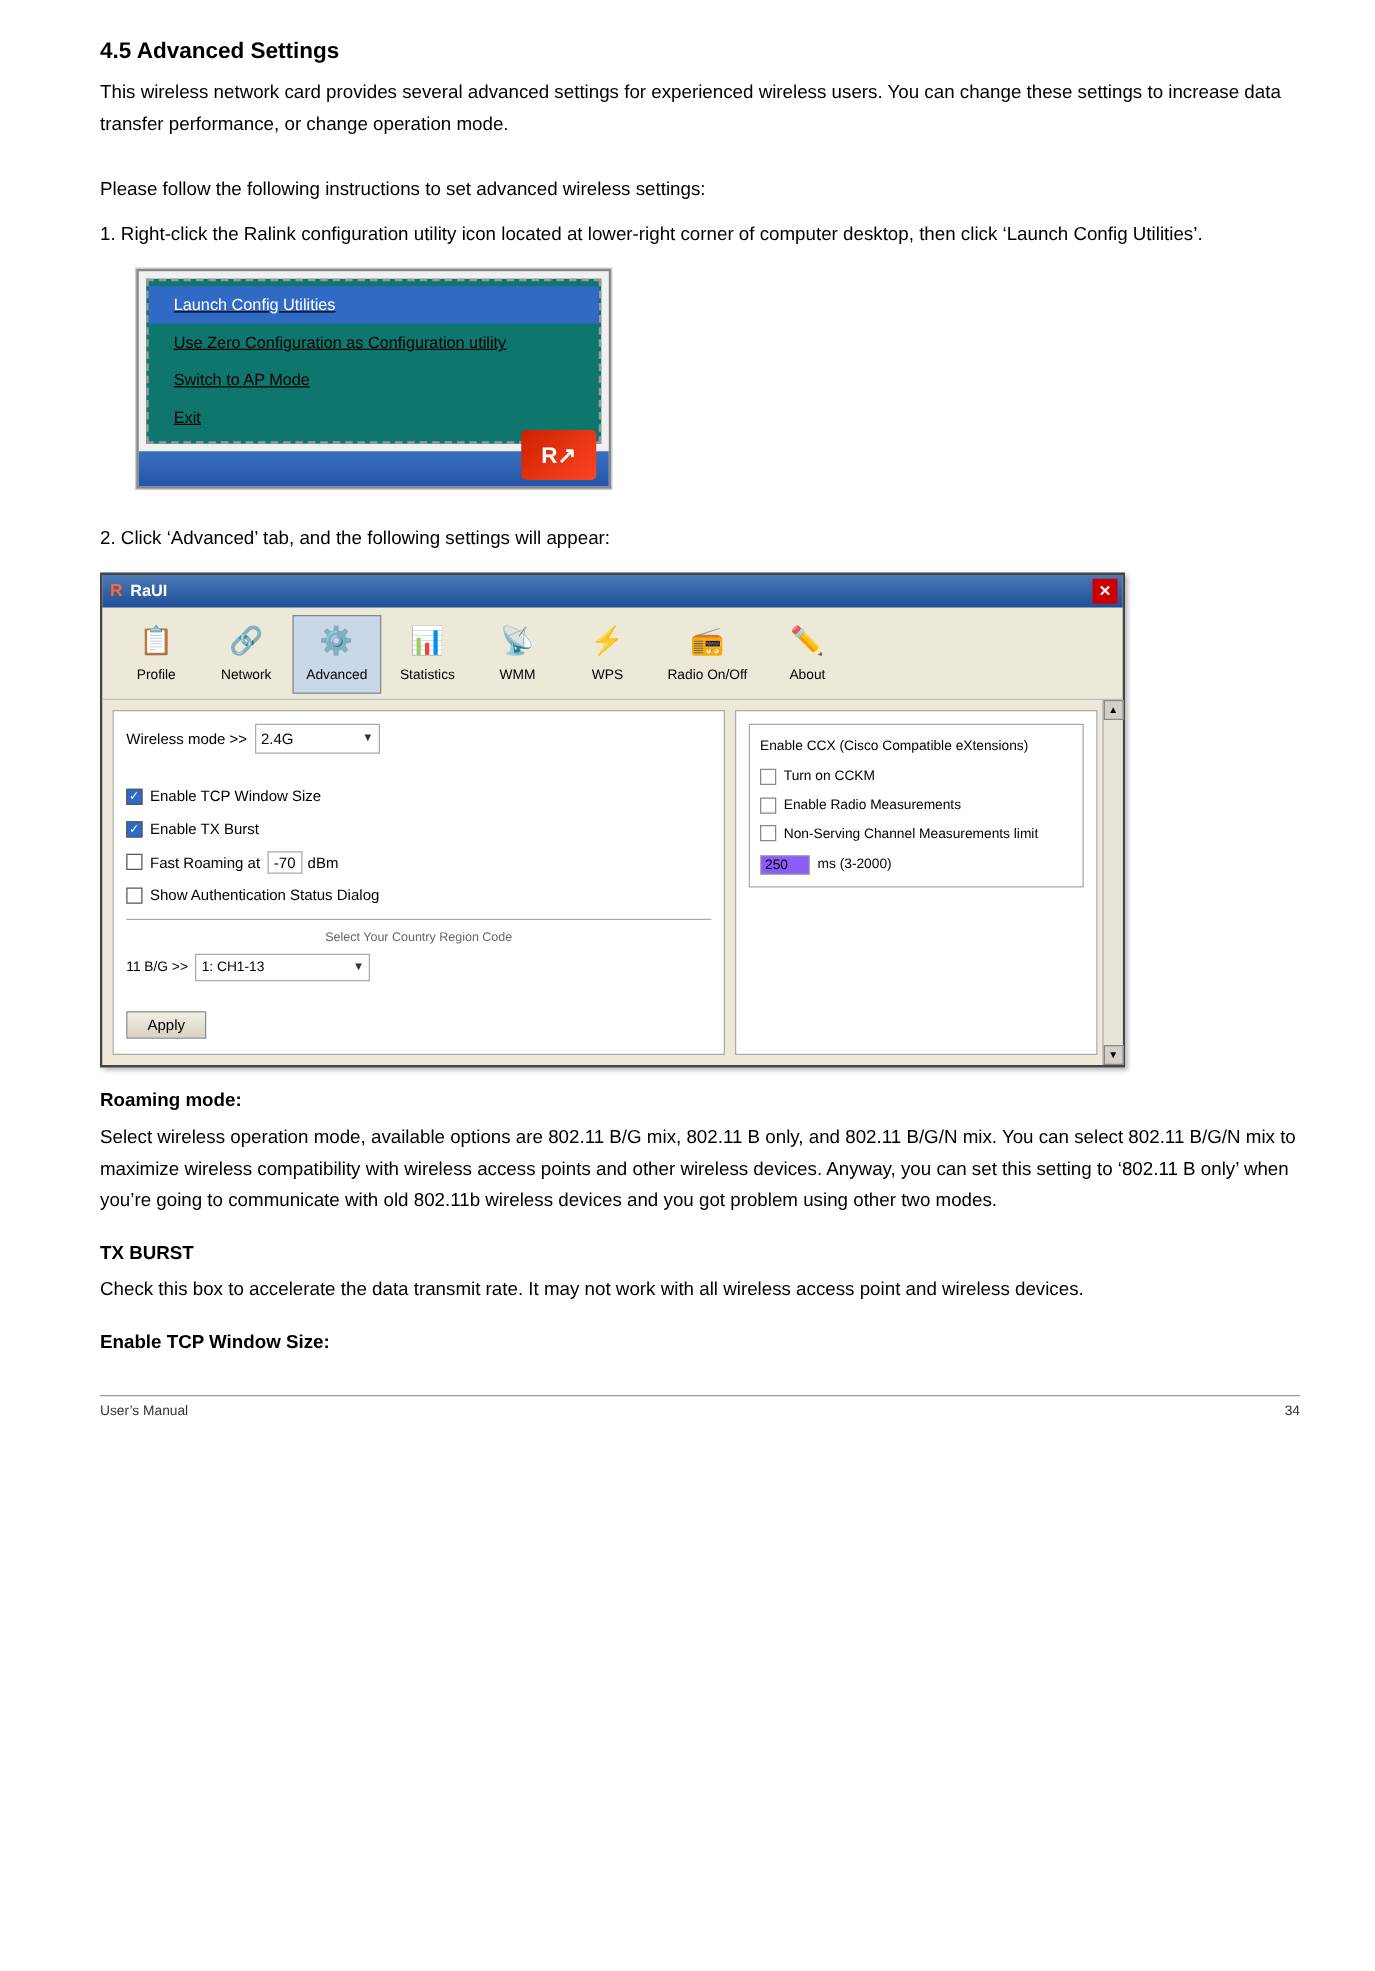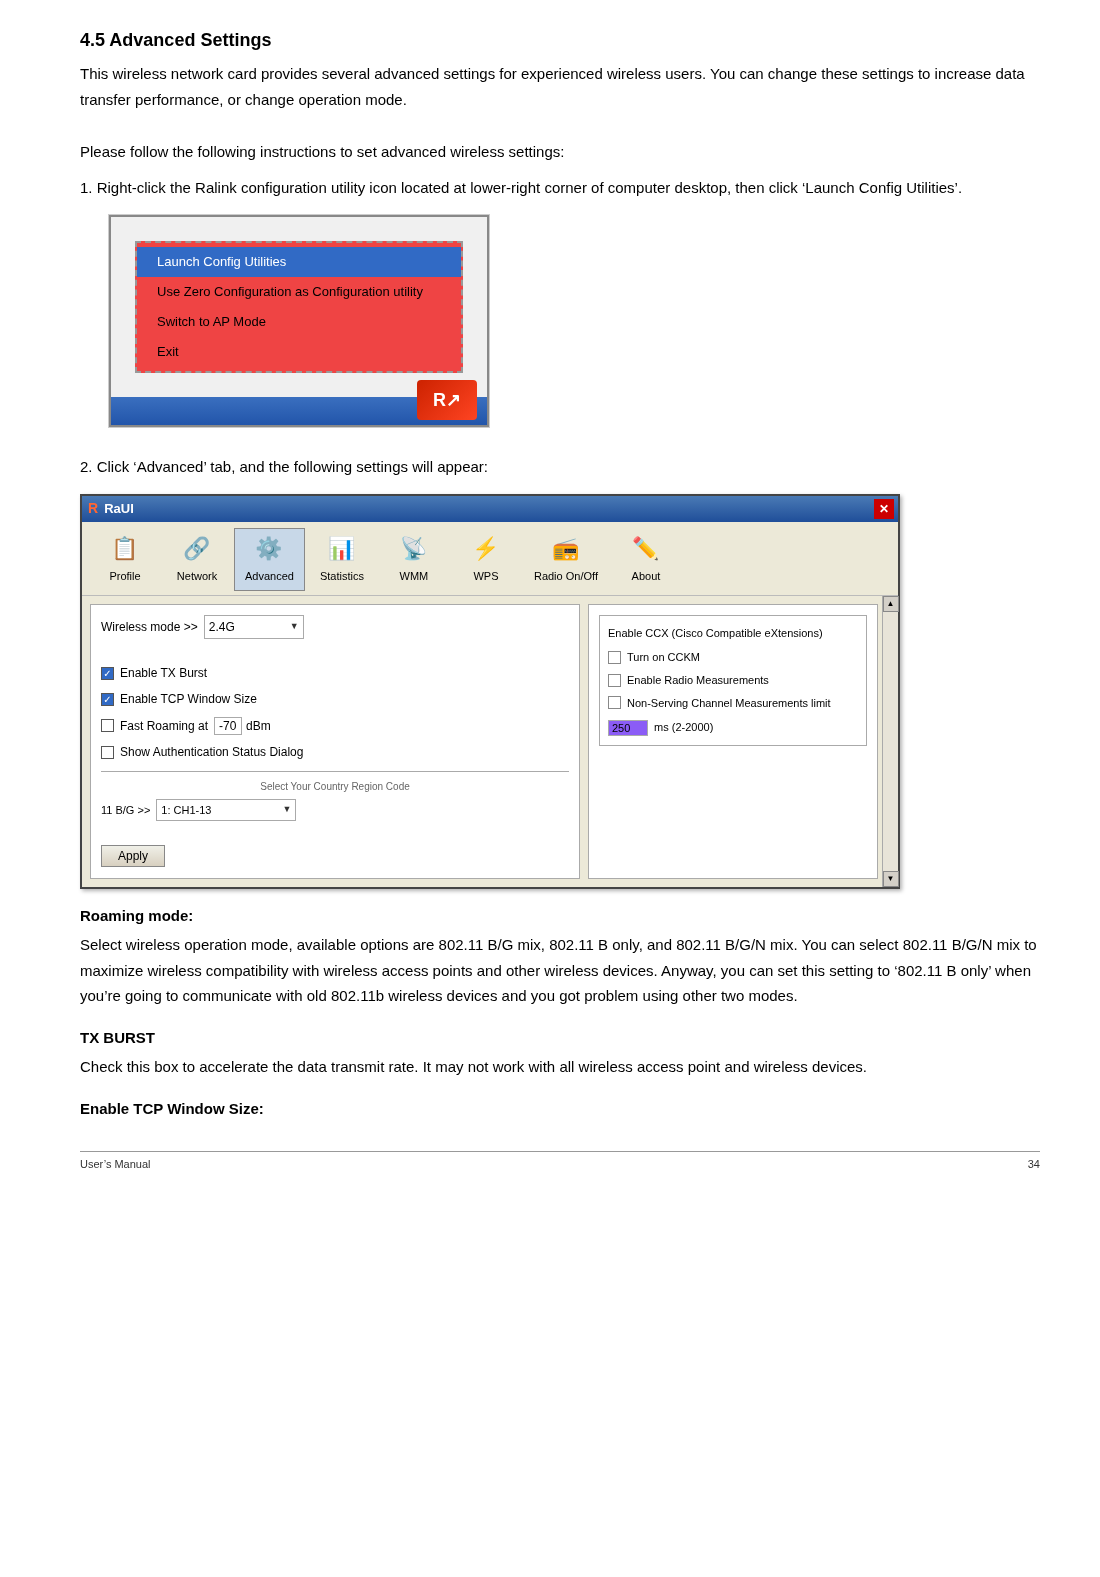--- a/index.html
+++ b/index.html
@@ -43,23 +43,24 @@
     }
     
     .context-menu {
       background: #f0f0f0;
       border: 2px solid #888;
       width: 380px;
       position: relative;
     }
     .context-menu-inner {
       border: 2px dashed #999;
-      margin: 24px;
-      background: #ef4444;
+      margin: 6px;
+      background: #0f766e;
       padding: 4px 0;
+      text-decoration: underline;
     }
     .context-menu-item {
       padding: 4px 20px;
       font-size: 13px;
       color: #000;
       cursor: default;
       white-space: nowrap;
     }
     .context-menu-item.highlighted {
       background: #316ac5;
@@ -422,25 +423,25 @@
             <div class="field-dropdown">
               <span>2.4G</span>
               <span class="dropdown-arrow">▼</span>
             </div>
           </div>
 
           <div style="height:16px;"></div>
 
           <div class="checkbox-row">
             <div class="checkbox-box checked-blue"></div>
-            <span>Enable TX Burst</span>
+            <span>Enable TCP Window Size</span>
           </div>
           <div class="checkbox-row">
             <div class="checkbox-box checked-blue"></div>
-            <span>Enable TCP Window Size</span>
+            <span>Enable TX Burst</span>
           </div>
           <div class="checkbox-row">
             <div class="checkbox-box"></div>
             <span>Fast Roaming at</span>
             <input type="text" class="field-input" style="width: 28px; margin-left: 6px;" value="-70">
             <span style="margin-left:4px; font-size:12px;">dBm</span>
           </div>
           <div class="checkbox-row">
             <div class="checkbox-box"></div>
             <span>Show Authentication Status Dialog</span>
@@ -473,21 +474,21 @@
             <div class="ccx-checkbox-row">
               <div class="ccx-cb"></div>
               <span>Enable Radio Measurements</span>
             </div>
             <div class="ccx-checkbox-row">
               <div class="ccx-cb"></div>
               <span>Non-Serving Channel Measurements limit</span>
             </div>
             <div class="ccx-ms-row">
               <input type="text" class="ccx-ms-input" value="250" style="">
-              <span>ms (2-2000)</span>
+              <span>ms (3-2000)</span>
             </div>
           </div>
         </div>
 
         <div class="raui-scrollbar">
           <div class="scroll-btn">▲</div>
           <div class="scroll-track"></div>
           <div class="scroll-btn">▼</div>
         </div>
       </div>

